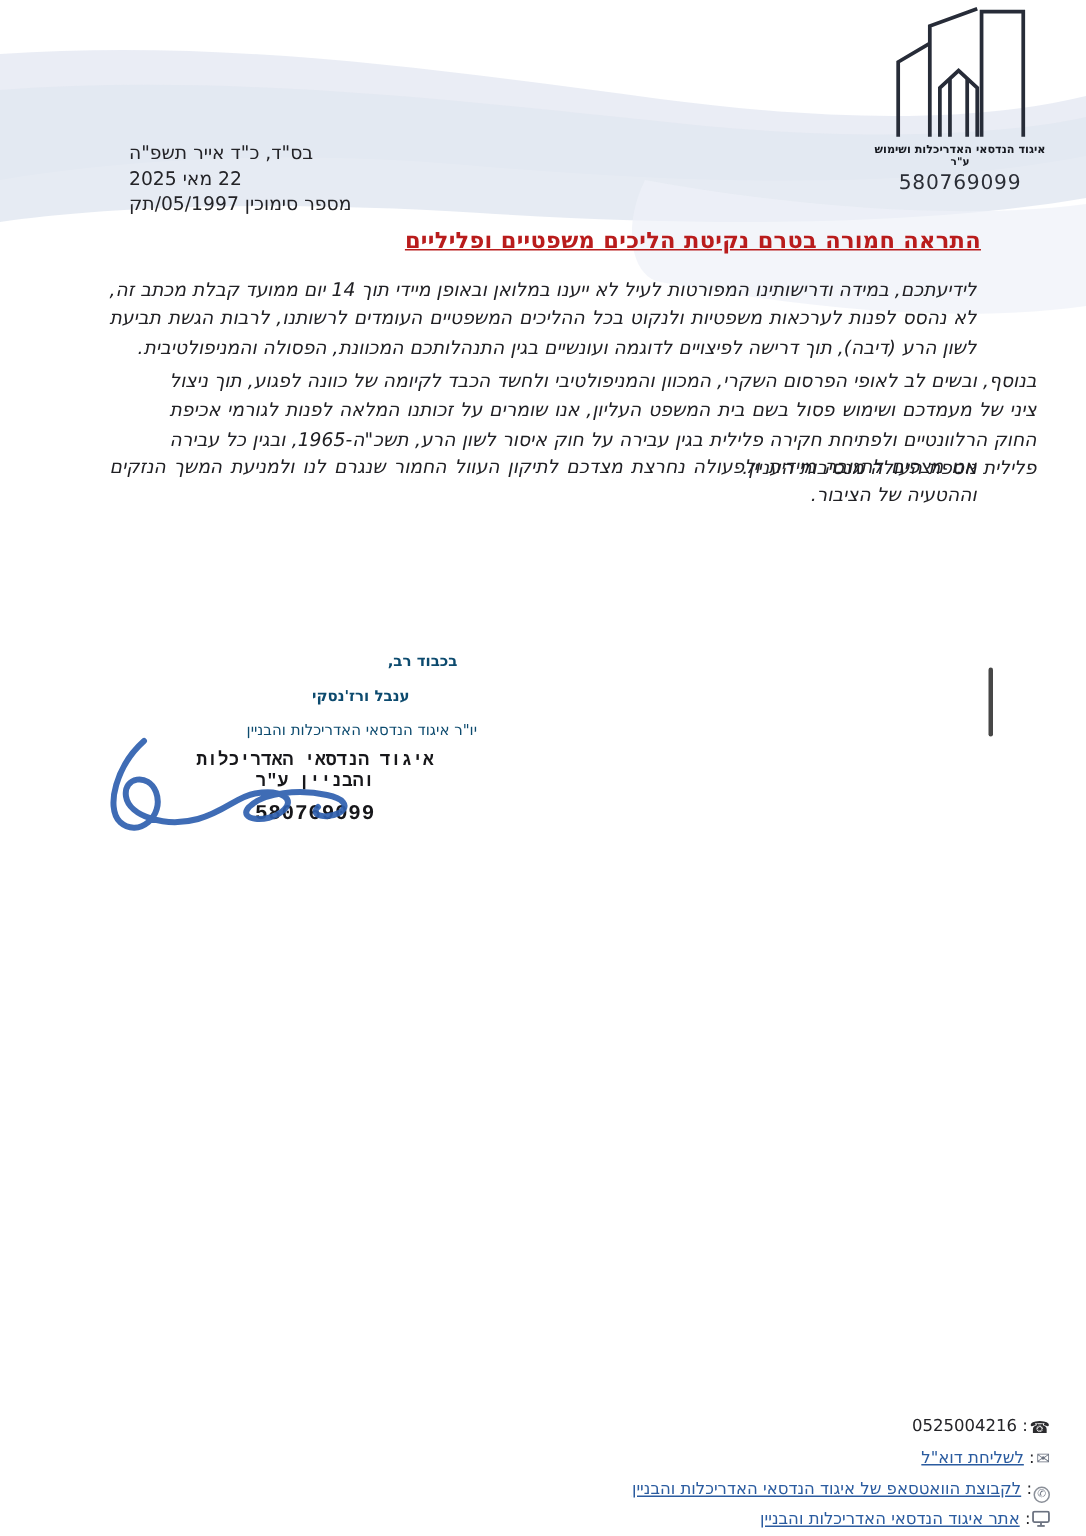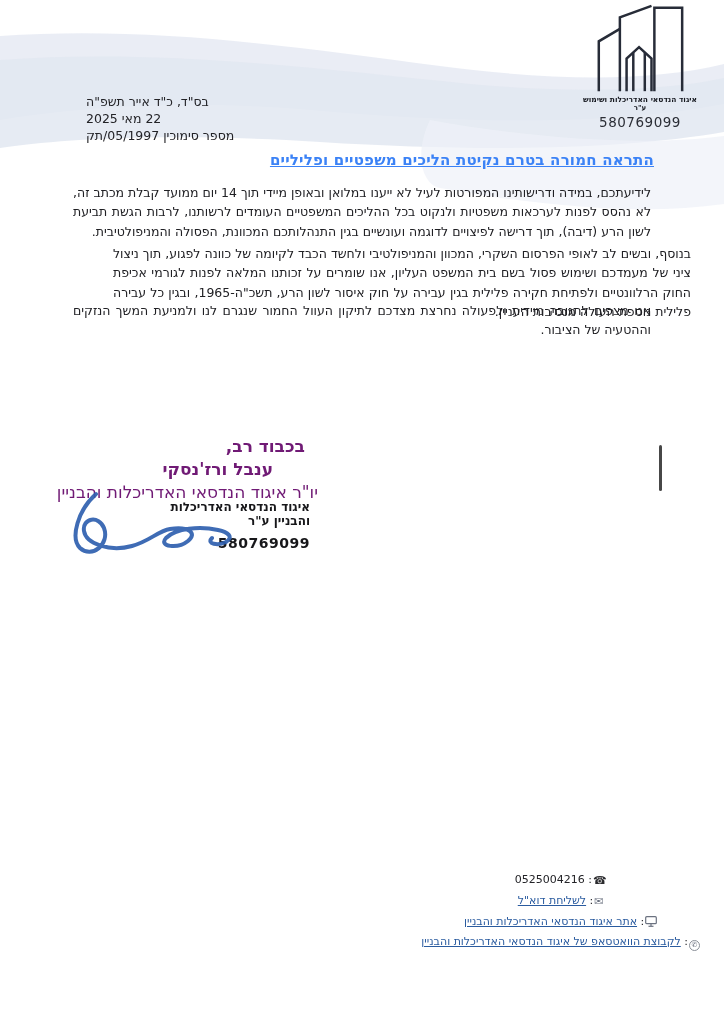--- a/index.html
+++ b/index.html
@@ -13,41 +13,41 @@
   .logo-wrap{position:absolute;top:3px;right:14px;width:140px;text-align:center;}
   .logo-svg{display:block;margin:0 auto;width:96px;height:92px;}
   .logo-name{font-size:7.5px;font-weight:bold;color:#15181f;line-height:9px;}
   .logo-type{font-size:7px;font-weight:bold;color:#15181f;line-height:8px;}
   .logo-number{font-size:13.5px;color:#2b2e36;margin-top:2px;letter-spacing:.5px;}
   
   .dateblock{position:absolute;top:93px;left:86px;direction:rtl;text-align:left;
     font-size:12.5px;line-height:17px;color:#232327;}
   
   .title{position:absolute;top:151px;right:70px;font-size:15px;font-weight:bold;
-    text-decoration:underline;color:#3b82f6;letter-spacing:.2px;}
+    text-decoration:underline;color:#b91c1c;letter-spacing:.2px;}
   
   .para{position:absolute;left:73px;width:578px;margin:0;text-align:justify;
-    font-size:12.5px;line-height:19.3px;color:#202024;}
+    font-size:12.5px;line-height:19.3px;color:#202024;font-style:italic;}
   .p1{top:183px;} .p2{top:244px;margin-left:40px;} .p3{top:301px;}
   
-  .sig-line{position:absolute;font-size:17px;color:#701a75;white-space:nowrap;text-align:center;}
+  .sig-line{position:absolute;font-size:10px;color:#0c4a6e;white-space:nowrap;text-align:center;}
   .sig-closing{top:436px;right:419px;font-weight:bold;}
   .sig-name{top:459px;right:451px;font-weight:bold;}
   .sig-role{top:482px;right:406px;}
-  .stamp{position:absolute;top:500px;left:110px;width:200px;text-align:right;
-    font-weight:bold;color:#17171a;}
+  .stamp{position:absolute;top:500px;left:110px;width:200px;text-align:center;
+    font-weight:bold;color:#17171a;font-family:Liberation Mono, monospace;}
   .stamp-l1{font-size:12px;line-height:14px;}
   .stamp-l2{font-size:12px;line-height:14px;}
   .stamp-num{font-size:14px;margin-top:7px;letter-spacing:.5px;}
   .sig-scribble{position:absolute;top:488px;left:68px;width:172px;height:80px;}
   
   .stray-mark{position:absolute;left:659px;top:445px;width:3px;height:46px;
     background:#474747;border-radius:1.5px;}
   
-  .footer{position:absolute;top:870px;right:24px;direction:rtl;text-align:center;
+  .footer{position:absolute;top:941px;right:24px;direction:rtl;text-align:right;
     font-size:11px;line-height:20px;color:#232327;}
   .footer-row{white-space:nowrap;}
   .f-icon{display:inline-block;color:#6b7280;font-size:11px;vertical-align:-1px;margin-left:1px;}
   .f-icon-dark{color:#2b2b2e;}
   .circle-icon{display:inline-flex;align-items:center;justify-content:center;
     width:11px;height:11px;border:1px solid #8a8f98;border-radius:50%;font-size:7px;
     color:#6b7280;vertical-align:-2px;box-sizing:border-box;margin-left:1px;}
   .monitor-icon{display:inline-block;width:12px;height:11px;vertical-align:-2px;margin-left:1px;}
   .flink{color:var(--link,#2a5b9f);text-decoration:underline;cursor:pointer;}
   .fnum{color:#232327;}
@@ -111,28 +111,28 @@
   <div class="footer">
     <div class="footer-row">
       <span class="f-icon f-icon-dark">☎</span><span class="fsep">:</span>
       <span class="fnum">0525004216</span>
     </div>
     <div class="footer-row">
       <span class="f-icon">✉</span><span class="fsep">:</span>
       <span class="flink">לשליחת דוא"ל</span>
     </div>
     <div class="footer-row">
+      <span class="circle-icon">✆</span><span class="fsep">:</span>
+      <span class="flink">לקבוצת הוואטסאפ של איגוד הנדסאי האדריכלות והבניין</span>
+    </div>
+    <div class="footer-row">
       <span class="monitor-icon">
         <svg viewBox="0 0 12 11" width="12" height="11" aria-hidden="true">
           <rect x="0.7" y="0.7" width="10.6" height="7" rx="1" fill="none" stroke="#6b7280" stroke-width="1.2"></rect>
           <line x1="3.5" y1="10.3" x2="8.5" y2="10.3" stroke="#6b7280" stroke-width="1.2"></line>
           <line x1="6" y1="7.7" x2="6" y2="10" stroke="#6b7280" stroke-width="1.2"></line>
         </svg>
       </span><span class="fsep">:</span>
       <span class="flink">אתר איגוד הנדסאי האדריכלות והבניין</span>
     </div>
-    <div class="footer-row">
-      <span class="circle-icon">✆</span><span class="fsep">:</span>
-      <span class="flink">לקבוצת הוואטסאפ של איגוד הנדסאי האדריכלות והבניין</span>
-    </div>
   </div>
 
 </div>
 
 </body></html>

